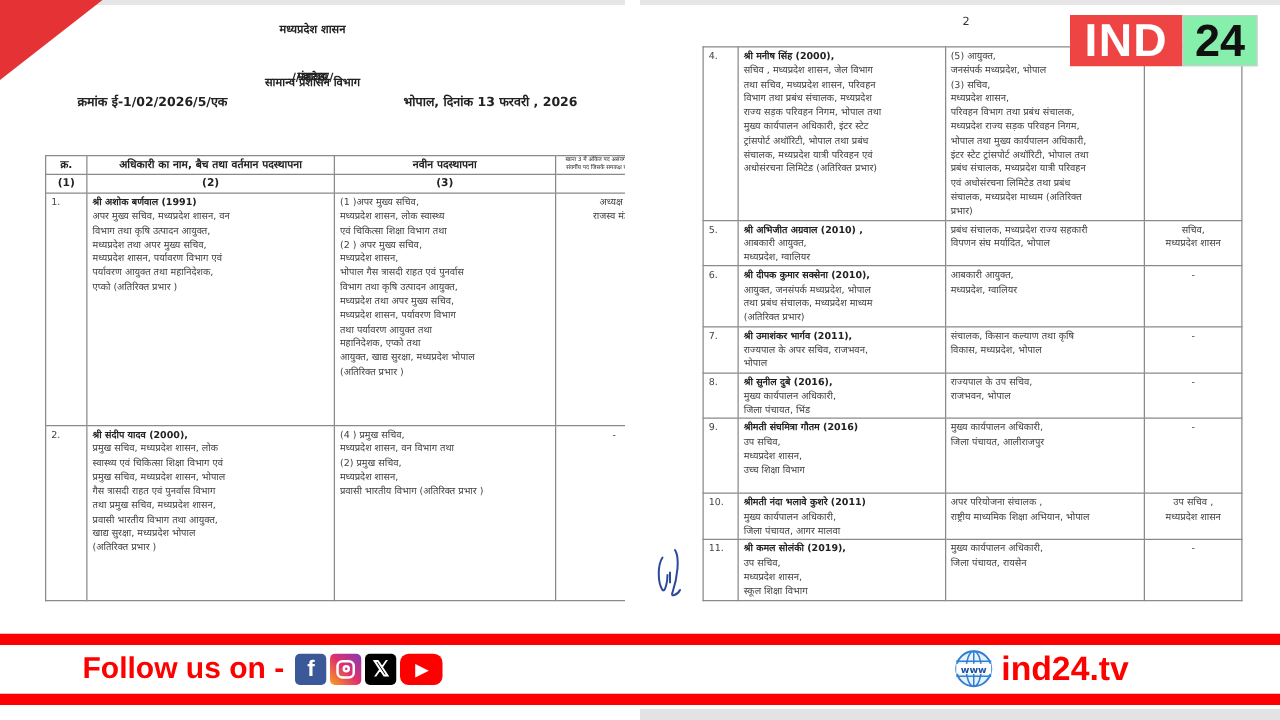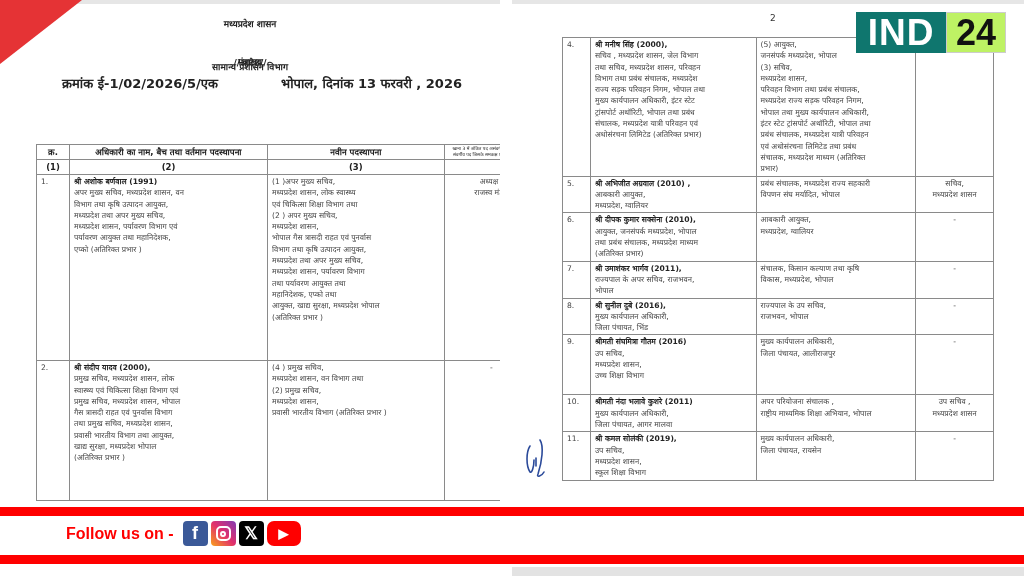--- a/index.html
+++ b/index.html
@@ -9,55 +9,55 @@
   .page { position: absolute; background: #fff; overflow: hidden; }
   .page-left { left: 0; top: 0; width: 500px; height: 512px; }
   .page-right { left: 512px; top: 0; width: 512px; height: 512px; }
   .top-strip { position: absolute; left: 20px; top: 0; width: 480px; height: 4px; background: #e6e6e6; }
   .top-strip-r { position: absolute; left: 0; top: 0; width: 512px; height: 4px; background: #e6e6e6; }
 
   .corner { position: absolute; left: 0; top: 0; width: 0; height: 0;
     border-top: 64px solid #e53335; border-right: 82px solid transparent; z-index: 3; }
 
   .doc-head { position: absolute; left: 0; width: 500px; text-align: center; font-size: 9px; line-height: 13px; color: #222; font-weight: bold; }
-  .ref-row { position: absolute; top: 74px; left: 62px; width: 400px; font-size: 13px; font-weight: bold; color: #222; display: flex; justify-content: space-between; }
+  .ref-row { position: absolute; top: 74px; left: 62px; width: 400px; font-size: 10px; font-weight: bold; color: #222; display: flex; justify-content: space-between; }
   .intro { position: absolute; top: 97px; left: 62px; width: 403px; font-size: 8px; line-height: 14px; color: #333; text-indent: 30px; }
 
   table.orders { position: absolute; border-collapse: collapse; font-size: 7.6px; line-height: 11.3px; color: #444; }
   table.orders td, table.orders th { border: 1px solid #8a8a8a; vertical-align: top; padding: 1px 4px; }
   table.orders th { font-weight: bold; color: #222; text-align: center; font-size: 8.5px; line-height: 12px; }
   .tiny { font-size: 4.5px !important; line-height: 6px !important; font-weight: normal !important; }
   .name { font-weight: bold; color: #222; display: block; }
   .center { text-align: center; }
   .line { display: block; white-space: nowrap; }
 
-  .t-left { left: 36px; top: 144px; width: 503px; border-radius: 10px; }
+  .t-left { left: 36px; top: 124px; width: 503px; border-radius: 10px; }
   .t-right { left: 562px; top: 37px; width: 432px; }
 
   .page-num { position: absolute; left: 770px; top: 13px; font-size: 9px; color: #333; }
 
   .logo { position: absolute; left: 856px; top: 12px; width: 150px; height: 60px; z-index: 5; }
-  .logo-ind { position: absolute; left: 0; top: 0; width: 90px; height: 41px; background: #0f766e; color: #fff;
+  .logo-ind { position: absolute; left: 0; top: 0; width: 90px; height: 41px; background: #ef4444; color: #fff;
     font-family: "Liberation Sans", sans-serif; font-weight: bold; font-size: 37px; line-height: 41px; text-align: center; letter-spacing: 1px; }
-  .logo-24 { position: absolute; left: 90px; top: 0; width: 60px; height: 41px; background: #bef264; color: #111; border: 1px solid #ccc;
+  .logo-24 { position: absolute; left: 90px; top: 0; width: 60px; height: 41px; background: #86efac; color: #111; border: 1px solid #ccc;
     font-family: "Liberation Sans", sans-serif; font-weight: bold; font-size: 36px; line-height: 39px; text-align: center; }
   .logo-tag { position: absolute; left: 0; top: 41px; width: 150px; height: 20px; background: #ffd21f; color: #b0121a; border: 1px solid #c9a000; border-radius: 0 0 3px 3px;
     font-size: 12px; font-weight: bold; line-height: 18px; text-align: center; }
 
   .signature { position: absolute; left: 524px; top: 436px; width: 24px; height: 44px; }
 
   .footer { position: absolute; left: 0; top: 507px; width: 1024px; height: 69px; background: #fff; }
   .bar { position: absolute; left: 0; width: 1024px; height: 9px; background: #ff0000; }
   .bar-top { top: 0; }
   .bar-bot { top: 48px; }
   .footer-bottom { position: absolute; left: 0; top: 57px; width: 1024px; height: 12px; background: #fff; }
   .footer-bottom-r { position: absolute; left: 512px; top: 60px; width: 512px; height: 9px; background: #e3e3e3; }
 
   .follow { position: absolute; left: 66px; top: 14px; display: flex; align-items: center; gap: 3px; }
-  .follow-text { font-family: "Liberation Sans", sans-serif; font-weight: bold; font-size: 16px; color: #ff0000; margin-right: 6px; }
+  .follow-text { font-family: "Liberation Sans", sans-serif; font-weight: bold; font-size: 24px; color: #ff0000; margin-right: 6px; }
   .soc { width: 25px; height: 25px; border-radius: 4px; display: flex; align-items: center; justify-content: center; color: #fff;
     font-family: "Liberation Sans", sans-serif; font-weight: bold; font-size: 18px; }
   .soc-fb { background: #3b5998; }
   .soc-ig { background: linear-gradient(45deg, #f9a11b 0%, #e1306c 50%, #833ab4 100%); }
   .soc-x { background: #000; font-size: 17px; }
   .soc-yt { background: #ff0000; width: 34px; border-radius: 7px; font-size: 13px; }
   .ig-ring { width: 15px; height: 15px; border: 2px solid #fff; border-radius: 5px; position: relative; }
   .ig-ring::after { content: ""; position: absolute; left: 2.5px; top: 2.5px; width: 6px; height: 6px; border: 2px solid #fff; border-radius: 50%; box-sizing: border-box; }
 
   .site { position: absolute; left: 763px; top: 12px; display: flex; align-items: center; gap: 6px; }
@@ -334,13 +334,25 @@
   <div class="follow">
     <span class="follow-text">Follow us on -</span>
     <span class="soc soc-fb">f</span>
     <span class="soc soc-ig">
         <span class="ig-ring"></span>
       </span>
     <span class="soc soc-x">𝕏</span>
     <span class="soc soc-yt">▶</span>
   </div>
 
+  <div class="site">
+    <svg class="globe" viewBox="0 0 32 32">
+      <circle cx="16" cy="16" r="14" fill="#e8f2fb" stroke="#2f7fd6" stroke-width="1.6"></circle>
+      <ellipse cx="16" cy="16" rx="6" ry="14" fill="none" stroke="#2f7fd6" stroke-width="1.2"></ellipse>
+      <line x1="2" y1="10" x2="30" y2="10" stroke="#2f7fd6" stroke-width="1.2"></line>
+      <line x1="2" y1="22" x2="30" y2="22" stroke="#2f7fd6" stroke-width="1.2"></line>
+      <line x1="16" y1="2" x2="16" y2="30" stroke="#2f7fd6" stroke-width="1.2"></line>
+      <rect x="2" y="12" width="28" height="8" fill="#ffffff"></rect>
+      <text x="16" y="19" font-size="7.5" text-anchor="middle" fill="#1a4fa0" font-weight="bold" font-family="DejaVu Sans, sans-serif">www</text>
+    </svg>
+    <span class="site-text">ind24.tv</span>
+  </div>
 </div>
 
 </body></html>

